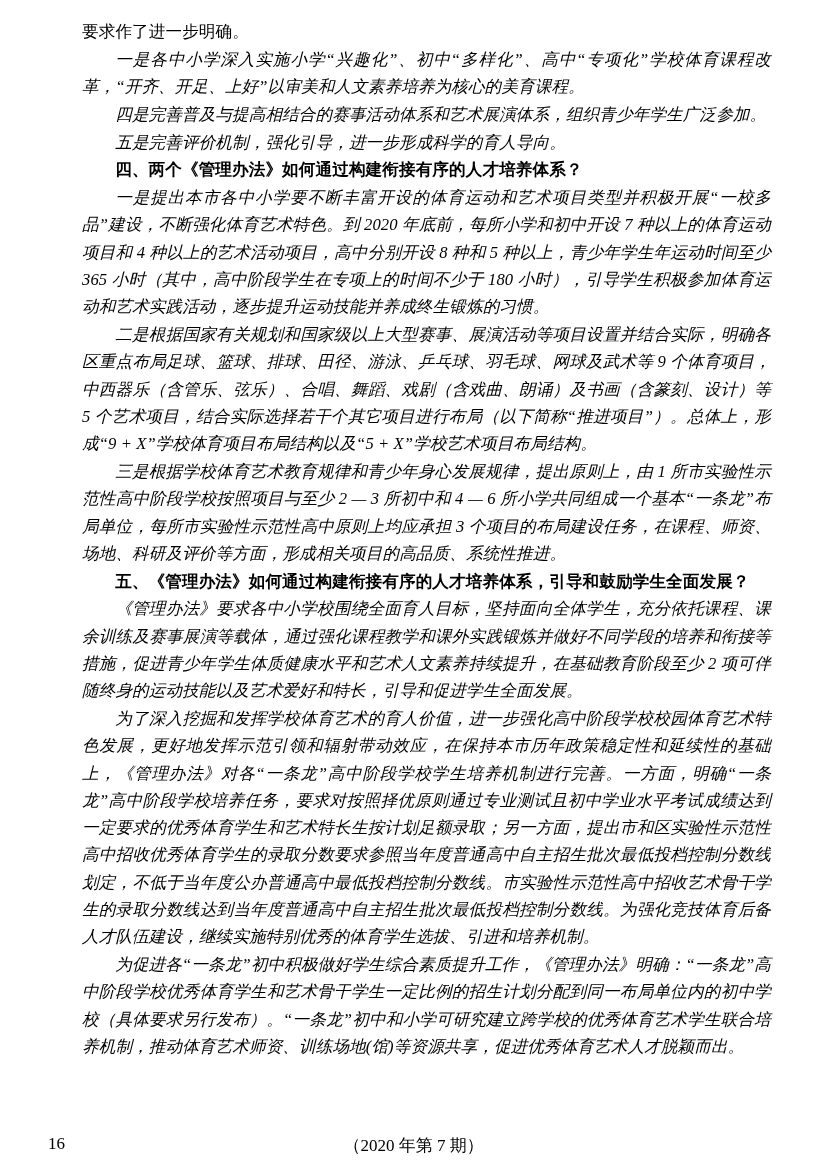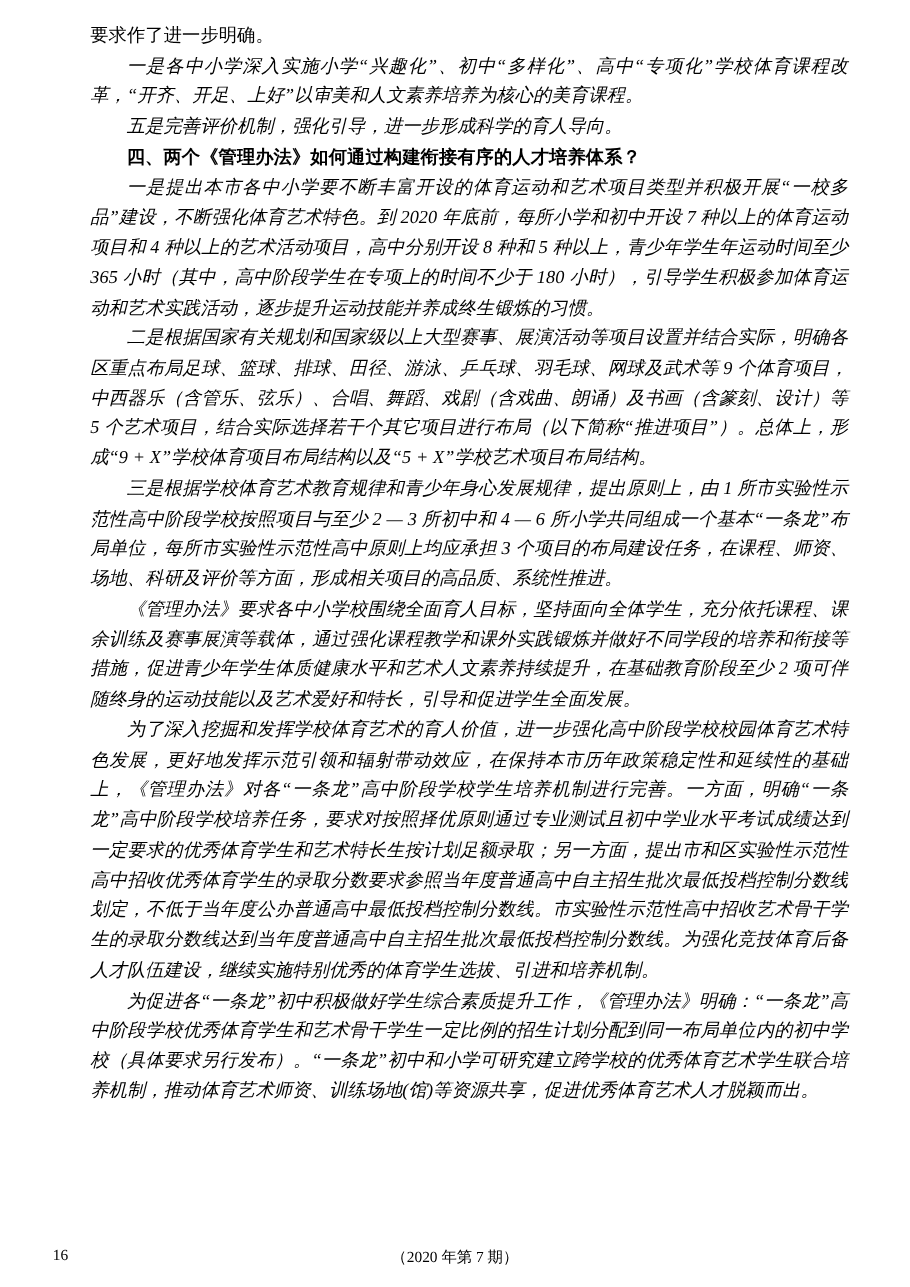--- a/index.html
+++ b/index.html
@@ -44,21 +44,21 @@
   p.heading {
     text-indent: 2em;
     font-weight: bold;
   }
   .footer {
     position: absolute;
     left: 0;
     bottom: 12px;
     width: 694px;
     height: 24px;
-    font-size: 14px;
+    font-size: 17px;
   }
   .footer .pageno {
     position: absolute;
     left: 48px;
     top: 0;
   }
   .footer .issue {
     position: absolute;
     left: 0;
     top: 0;
@@ -66,25 +66,27 @@
     text-align: center;
   }
 </style>
 </head>
 <body>
 
 <div id="page">
   <div class="doc-body">
     <p class="noindent">要求作了进一步明确。</p>
     <p class="indent2">一是各中小学深入实施小学“兴趣化”、初中“多样化”、高中“专项化”学校体育课程改革，“开齐、开足、上好”以审美和人文素养培养为核心的美育课程。</p>
+    <p class="indent2">四是完善普及与提高相结合的赛事活动体系和艺术展演体系，组织青少年学生广泛参加。</p>
     <p class="indent2">五是完善评价机制，强化引导，进一步形成科学的育人导向。</p>
     <p class="heading">四、两个《管理办法》如何通过构建衔接有序的人才培养体系？</p>
     <p class="indent2">一是提出本市各中小学要不断丰富开设的体育运动和艺术项目类型并积极开展“一校多品”建设，不断强化体育艺术特色。到 2020 年底前，每所小学和初中开设 7 种以上的体育运动项目和 4 种以上的艺术活动项目，高中分别开设 8 种和 5 种以上，青少年学生年运动时间至少 365 小时（其中，高中阶段学生在专项上的时间不少于 180 小时），引导学生积极参加体育运动和艺术实践活动，逐步提升运动技能并养成终生锻炼的习惯。</p>
     <p class="indent2">二是根据国家有关规划和国家级以上大型赛事、展演活动等项目设置并结合实际，明确各区重点布局足球、篮球、排球、田径、游泳、乒乓球、羽毛球、网球及武术等 9 个体育项目，中西器乐（含管乐、弦乐）、合唱、舞蹈、戏剧（含戏曲、朗诵）及书画（含篆刻、设计）等 5 个艺术项目，结合实际选择若干个其它项目进行布局（以下简称“推进项目”）。总体上，形成“9 + X”学校体育项目布局结构以及“5 + X”学校艺术项目布局结构。</p>
     <p class="indent2">三是根据学校体育艺术教育规律和青少年身心发展规律，提出原则上，由 1 所市实验性示范性高中阶段学校按照项目与至少 2 — 3 所初中和 4 — 6 所小学共同组成一个基本“一条龙”布局单位，每所市实验性示范性高中原则上均应承担 3 个项目的布局建设任务，在课程、师资、场地、科研及评价等方面，形成相关项目的高品质、系统性推进。</p>
+    <p class="heading">五、《管理办法》如何通过构建衔接有序的人才培养体系，引导和鼓励学生全面发展？</p>
     <p class="indent2">《管理办法》要求各中小学校围绕全面育人目标，坚持面向全体学生，充分依托课程、课余训练及赛事展演等载体，通过强化课程教学和课外实践锻炼并做好不同学段的培养和衔接等措施，促进青少年学生体质健康水平和艺术人文素养持续提升，在基础教育阶段至少 2 项可伴随终身的运动技能以及艺术爱好和特长，引导和促进学生全面发展。</p>
     <p class="indent2">为了深入挖掘和发挥学校体育艺术的育人价值，进一步强化高中阶段学校校园体育艺术特色发展，更好地发挥示范引领和辐射带动效应，在保持本市历年政策稳定性和延续性的基础上，《管理办法》对各“一条龙”高中阶段学校学生培养机制进行完善。一方面，明确“一条龙”高中阶段学校培养任务，要求对按照择优原则通过专业测试且初中学业水平考试成绩达到一定要求的优秀体育学生和艺术特长生按计划足额录取；另一方面，提出市和区实验性示范性高中招收优秀体育学生的录取分数要求参照当年度普通高中自主招生批次最低投档控制分数线划定，不低于当年度公办普通高中最低投档控制分数线。市实验性示范性高中招收艺术骨干学生的录取分数线达到当年度普通高中自主招生批次最低投档控制分数线。为强化竞技体育后备人才队伍建设，继续实施特别优秀的体育学生选拔、引进和培养机制。</p>
     <p class="indent2">为促进各“一条龙”初中积极做好学生综合素质提升工作，《管理办法》明确：“一条龙”高中阶段学校优秀体育学生和艺术骨干学生一定比例的招生计划分配到同一布局单位内的初中学校（具体要求另行发布）。“一条龙”初中和小学可研究建立跨学校的优秀体育艺术学生联合培养机制，推动体育艺术师资、训练场地(馆)等资源共享，促进优秀体育艺术人才脱颖而出。</p>
 
   </div>
 </div>
 
 <div class="footer">
   <span class="pageno">16</span>
   <span class="issue">（2020 年第 7 期）</span>

